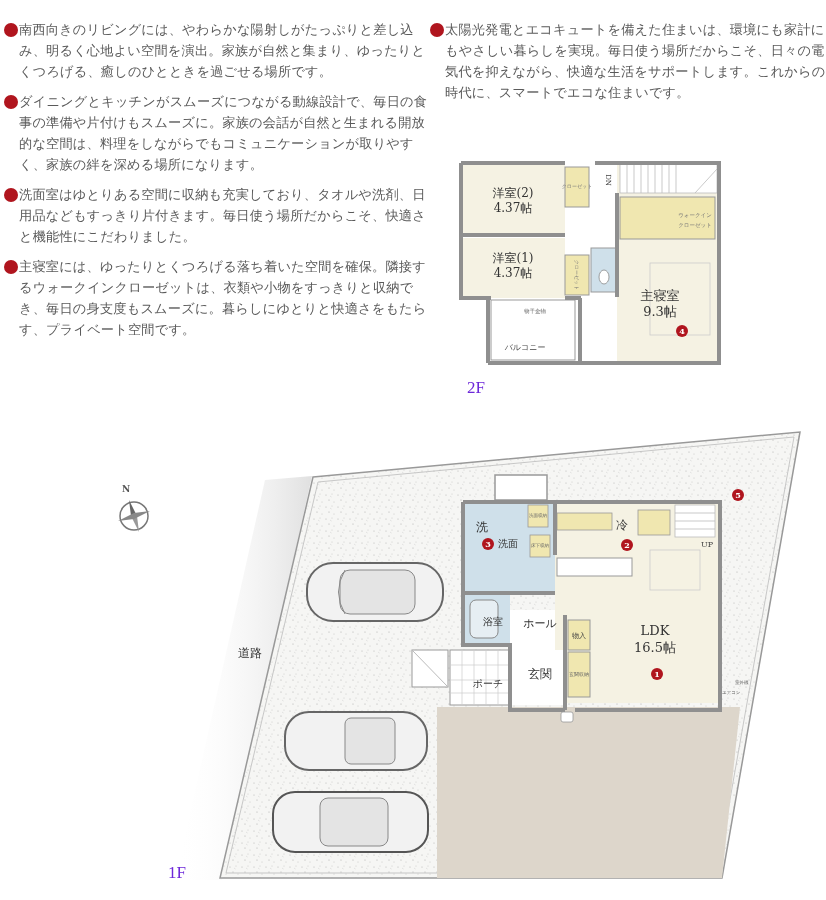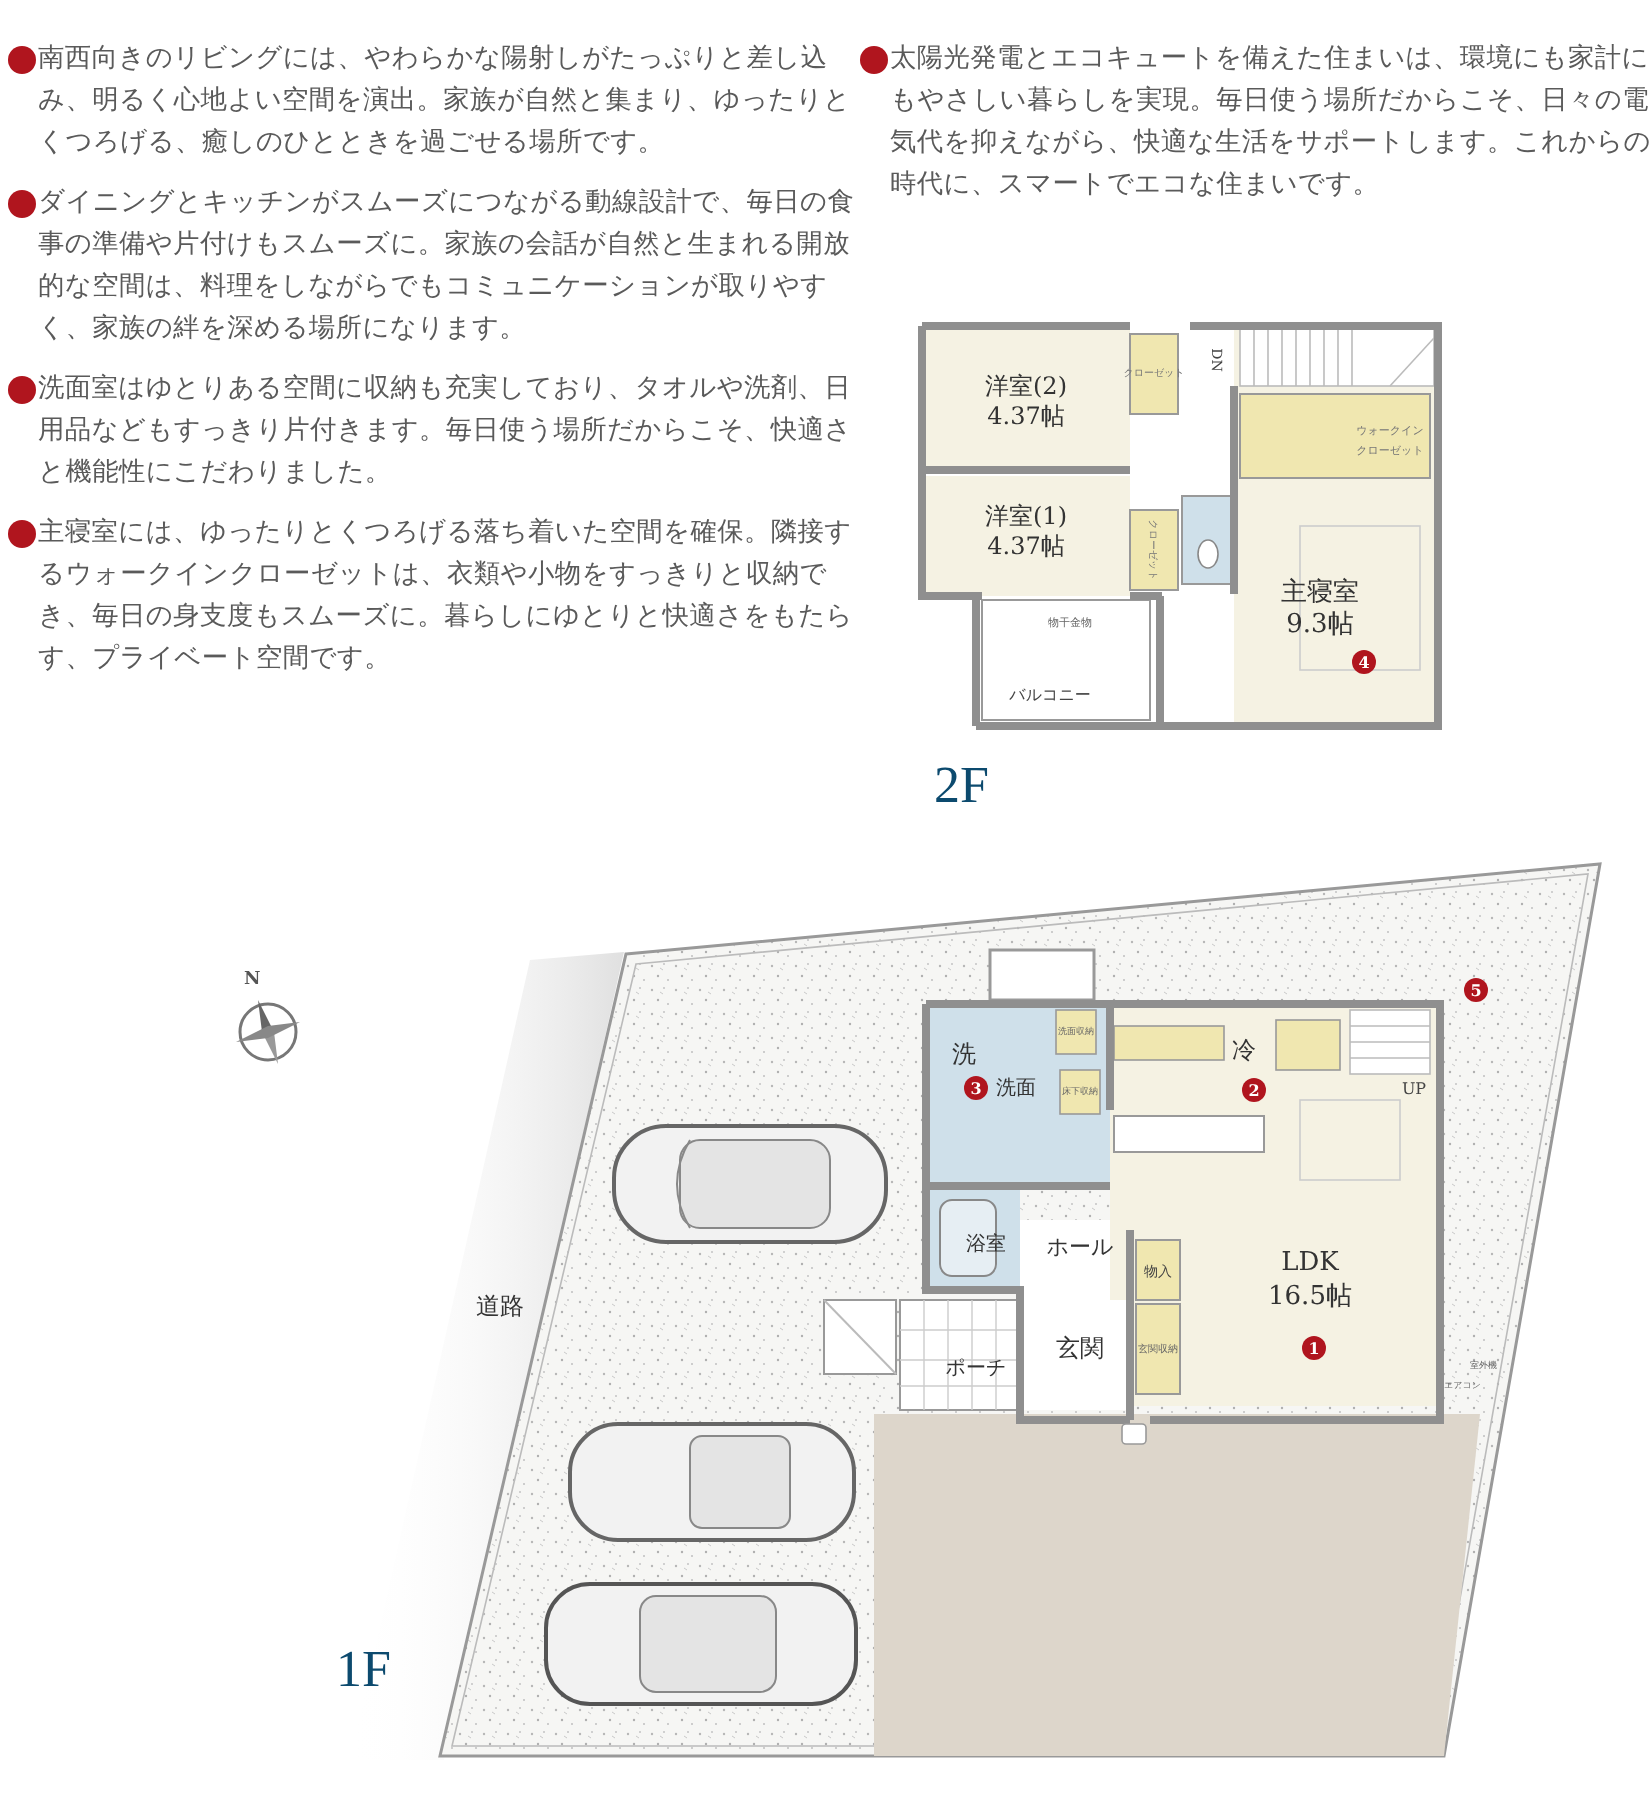--- a/index.html
+++ b/index.html
@@ -5,21 +5,21 @@
   * { box-sizing: border-box; margin: 0; padding: 0; }
   html, body { width: 826px; height: 900px; background: #ffffff; overflow: hidden; }
   body { position: relative; font-family: "DejaVu Serif", "Liberation Serif", serif; color: #555; }
 
   .desc { position: absolute; font-size: 13.2px; line-height: 21px; color: #5a5a5a; letter-spacing: 0.2px; }
   .desc .num { display: inline-flex; width: 14px; height: 14px; border-radius: 50%; background: #b0151e; color: #fff; font-size: 9.5px; font-family: "DejaVu Sans", sans-serif; align-items: center; justify-content: center; font-weight: bold; vertical-align: 1px; margin-right: 1px; }
   .desc p { text-indent: -15px; padding-left: 15px; }
 
   .plan { position: absolute; }
   svg text { font-family: "DejaVu Serif", "Liberation Serif", serif; }
-  .floor-label { position: absolute; font-family: "Liberation Serif", serif; font-size: 26px; color: #0c4a6e; }
+  .floor-label { position: absolute; font-family: "Liberation Serif", serif; font-size: 17px; color: #6d28d9; }
 </style>
 </head>
 <body>
 
 <div class="desc" style="left:4px; top:19px; width:425px;">
   <p style="margin-bottom:9px;"><span class="num">1</span><span>南西向きのリビングには、やわらかな陽射しがたっぷりと差し込み、明るく心地よい空間を演出。家族が自然と集まり、ゆったりとくつろげる、癒しのひとときを過ごせる場所です。</span></p>
   <p style="margin-bottom:9px;"><span class="num">2</span><span>ダイニングとキッチンがスムーズにつながる動線設計で、毎日の食事の準備や片付けもスムーズに。家族の会話が自然と生まれる開放的な空間は、料理をしながらでもコミュニケーションが取りやすく、家族の絆を深める場所になります。</span></p>
   <p style="margin-bottom:9px;"><span class="num">3</span><span>洗面室はゆとりある空間に収納も充実しており、タオルや洗剤、日用品などもすっきり片付きます。毎日使う場所だからこそ、快適さと機能性にこだわりました。</span></p>
   <p><span class="num">4</span><span>主寝室には、ゆったりとくつろげる落ち着いた空間を確保。隣接するウォークインクローゼットは、衣類や小物をすっきりと収納でき、毎日の身支度もスムーズに。暮らしにゆとりと快適さをもたらす、プライベート空間です。</span></p>
 </div>
@@ -207,13 +207,13 @@
   <text x="655" y="232" font-size="13" fill="#333" text-anchor="middle">16.5帖</text>
   <circle cx="657" cy="254" r="6" fill="#b0151e"></circle>
   <text x="657" y="257" font-size="8" fill="#fff" text-anchor="middle" font-weight="bold">1</text>
   <text x="735" y="264" font-size="4.5" fill="#666">室外機</text>
   <text x="722" y="274" font-size="4.5" fill="#666">エアコン</text>
   <circle cx="738" cy="75" r="6" fill="#b0151e"></circle>
   <text x="738" y="78" font-size="8" fill="#fff" text-anchor="middle" font-weight="bold">5</text>
 
   <rect x="561" y="292" width="12" height="10" rx="2" fill="#fff" stroke="#999" stroke-width="0.8"></rect>
 </svg>
-<div class="floor-label" style="left:168px; top:820px;">1F</div>
+<div class="floor-label" style="left:168px; top:863px;">1F</div>
 
 </body></html>

